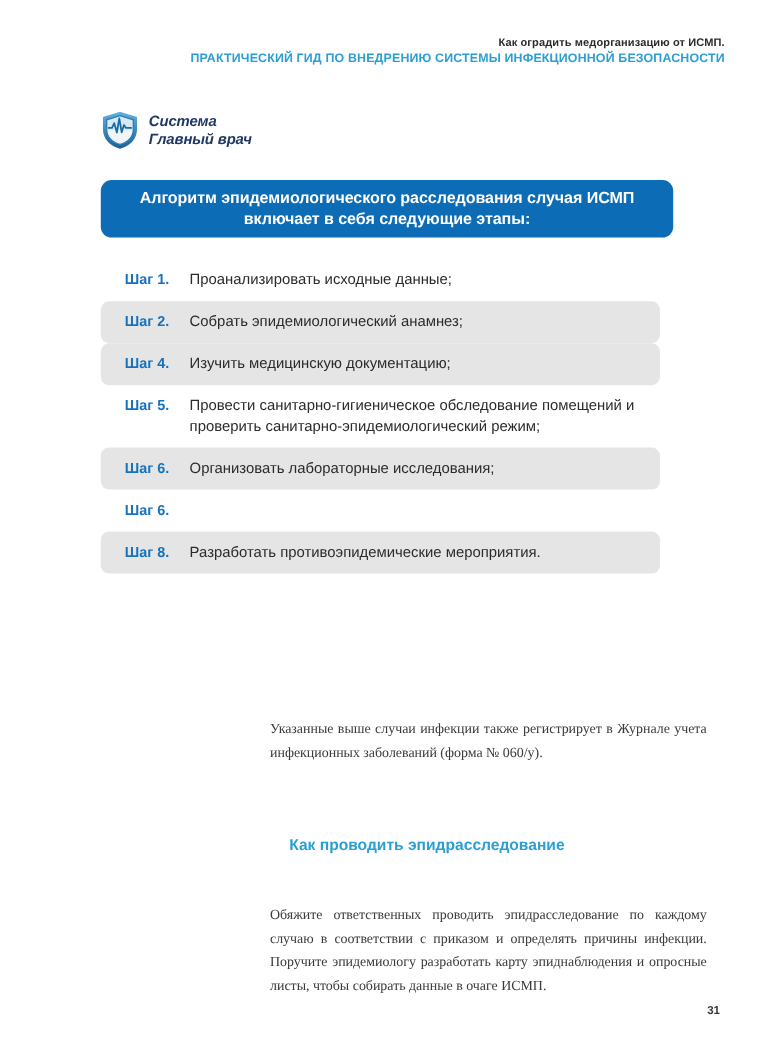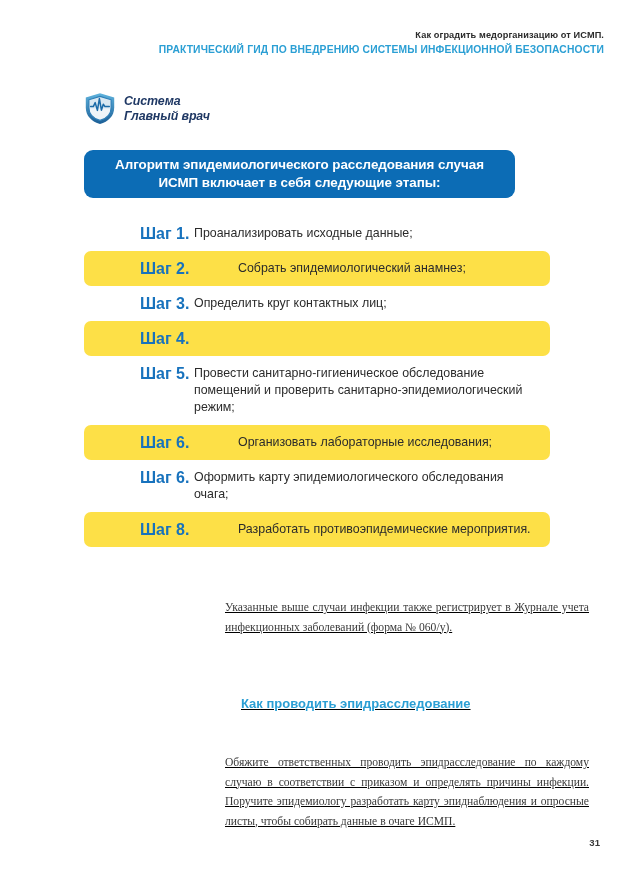--- a/index.html
+++ b/index.html
@@ -75,21 +75,21 @@
     color: #1f3864;
     letter-spacing: -0.1px;
     white-space: nowrap;
   }
 
   
   .banner {
     position: absolute;
     left: 84px;
     top: 150px;
-    width: 431px;
+    width: 477px;
     height: 48px;
     background: #0c6cb5;
     border-radius: 9px;
     display: flex;
     align-items: center;
     justify-content: center;
     box-sizing: border-box;
     padding: 0 18px;
   }
   .banner-title {
@@ -110,47 +110,44 @@
   }
   .step-row {
     display: flex;
     align-items: flex-start;
     box-sizing: border-box;
     padding: 9px 14px 9px 20px;
     border-radius: 7px;
     background: transparent;
   }
   .step-row.shaded {
-    background: #fde047;
-    gap: 44px;
+    background: #e5e5e5;
   }
   .step-label {
     flex: 0 0 auto;
     width: 54px;
-    font-size: 16px;
+    font-size: 12px;
     font-weight: bold;
     color: #1772bd;
     line-height: 17px;
     white-space: nowrap;
-    margin-left: 36px;
   }
   .step-text {
     flex: 1 1 auto;
     font-size: 12.4px;
     color: #2b2b2b;
     line-height: 17px;
   }
 
   
   .body-col {
     position: absolute;
     left: 225px;
     top: 598px;
     width: 364px;
-    text-decoration: underline;
   }
   .body-par {
     font-family: "Liberation Serif", serif;
     font-size: 11.6px;
     color: #3a3a3a;
     line-height: 19.5px;
     text-align: justify;
     margin: 0;
   }
   .sub-head {
@@ -212,38 +209,34 @@
 
   <div class="steps">
       <div class="step-row">
         <div class="step-label">Шаг 1.</div>
         <div class="step-text">Проанализировать исходные данные;</div>
       </div>
       <div class="step-row shaded">
         <div class="step-label">Шаг 2.</div>
         <div class="step-text">Собрать эпидемиологический анамнез;</div>
       </div>
-      <div class="step-row">
-        <div class="step-label">Шаг 3.</div>
-        <div class="step-text">Определить круг контактных лиц;</div>
-      </div>
       <div class="step-row shaded">
         <div class="step-label">Шаг 4.</div>
+        <div class="step-text">Изучить медицинскую документацию;</div>
       </div>
       <div class="step-row">
         <div class="step-label">Шаг 5.</div>
         <div class="step-text">Провести санитарно-гигиеническое обследование помещений и проверить санитарно-эпидемиологический режим;</div>
       </div>
       <div class="step-row shaded">
         <div class="step-label">Шаг 6.</div>
         <div class="step-text">Организовать лабораторные исследования;</div>
       </div>
       <div class="step-row">
         <div class="step-label">Шаг 6.</div>
-        <div class="step-text">Оформить карту эпидемиологического обследования очага;</div>
       </div>
       <div class="step-row shaded">
         <div class="step-label">Шаг 8.</div>
         <div class="step-text">Разработать противоэпидемические мероприятия.</div>
       </div>
     </div>
 
   <div class="body-col">
     <p class="body-par">Указанные выше случаи инфекции также регистрирует в Журнале учета инфекционных заболеваний (форма № 060/у).</p>
     <div class="gap-1"></div>

